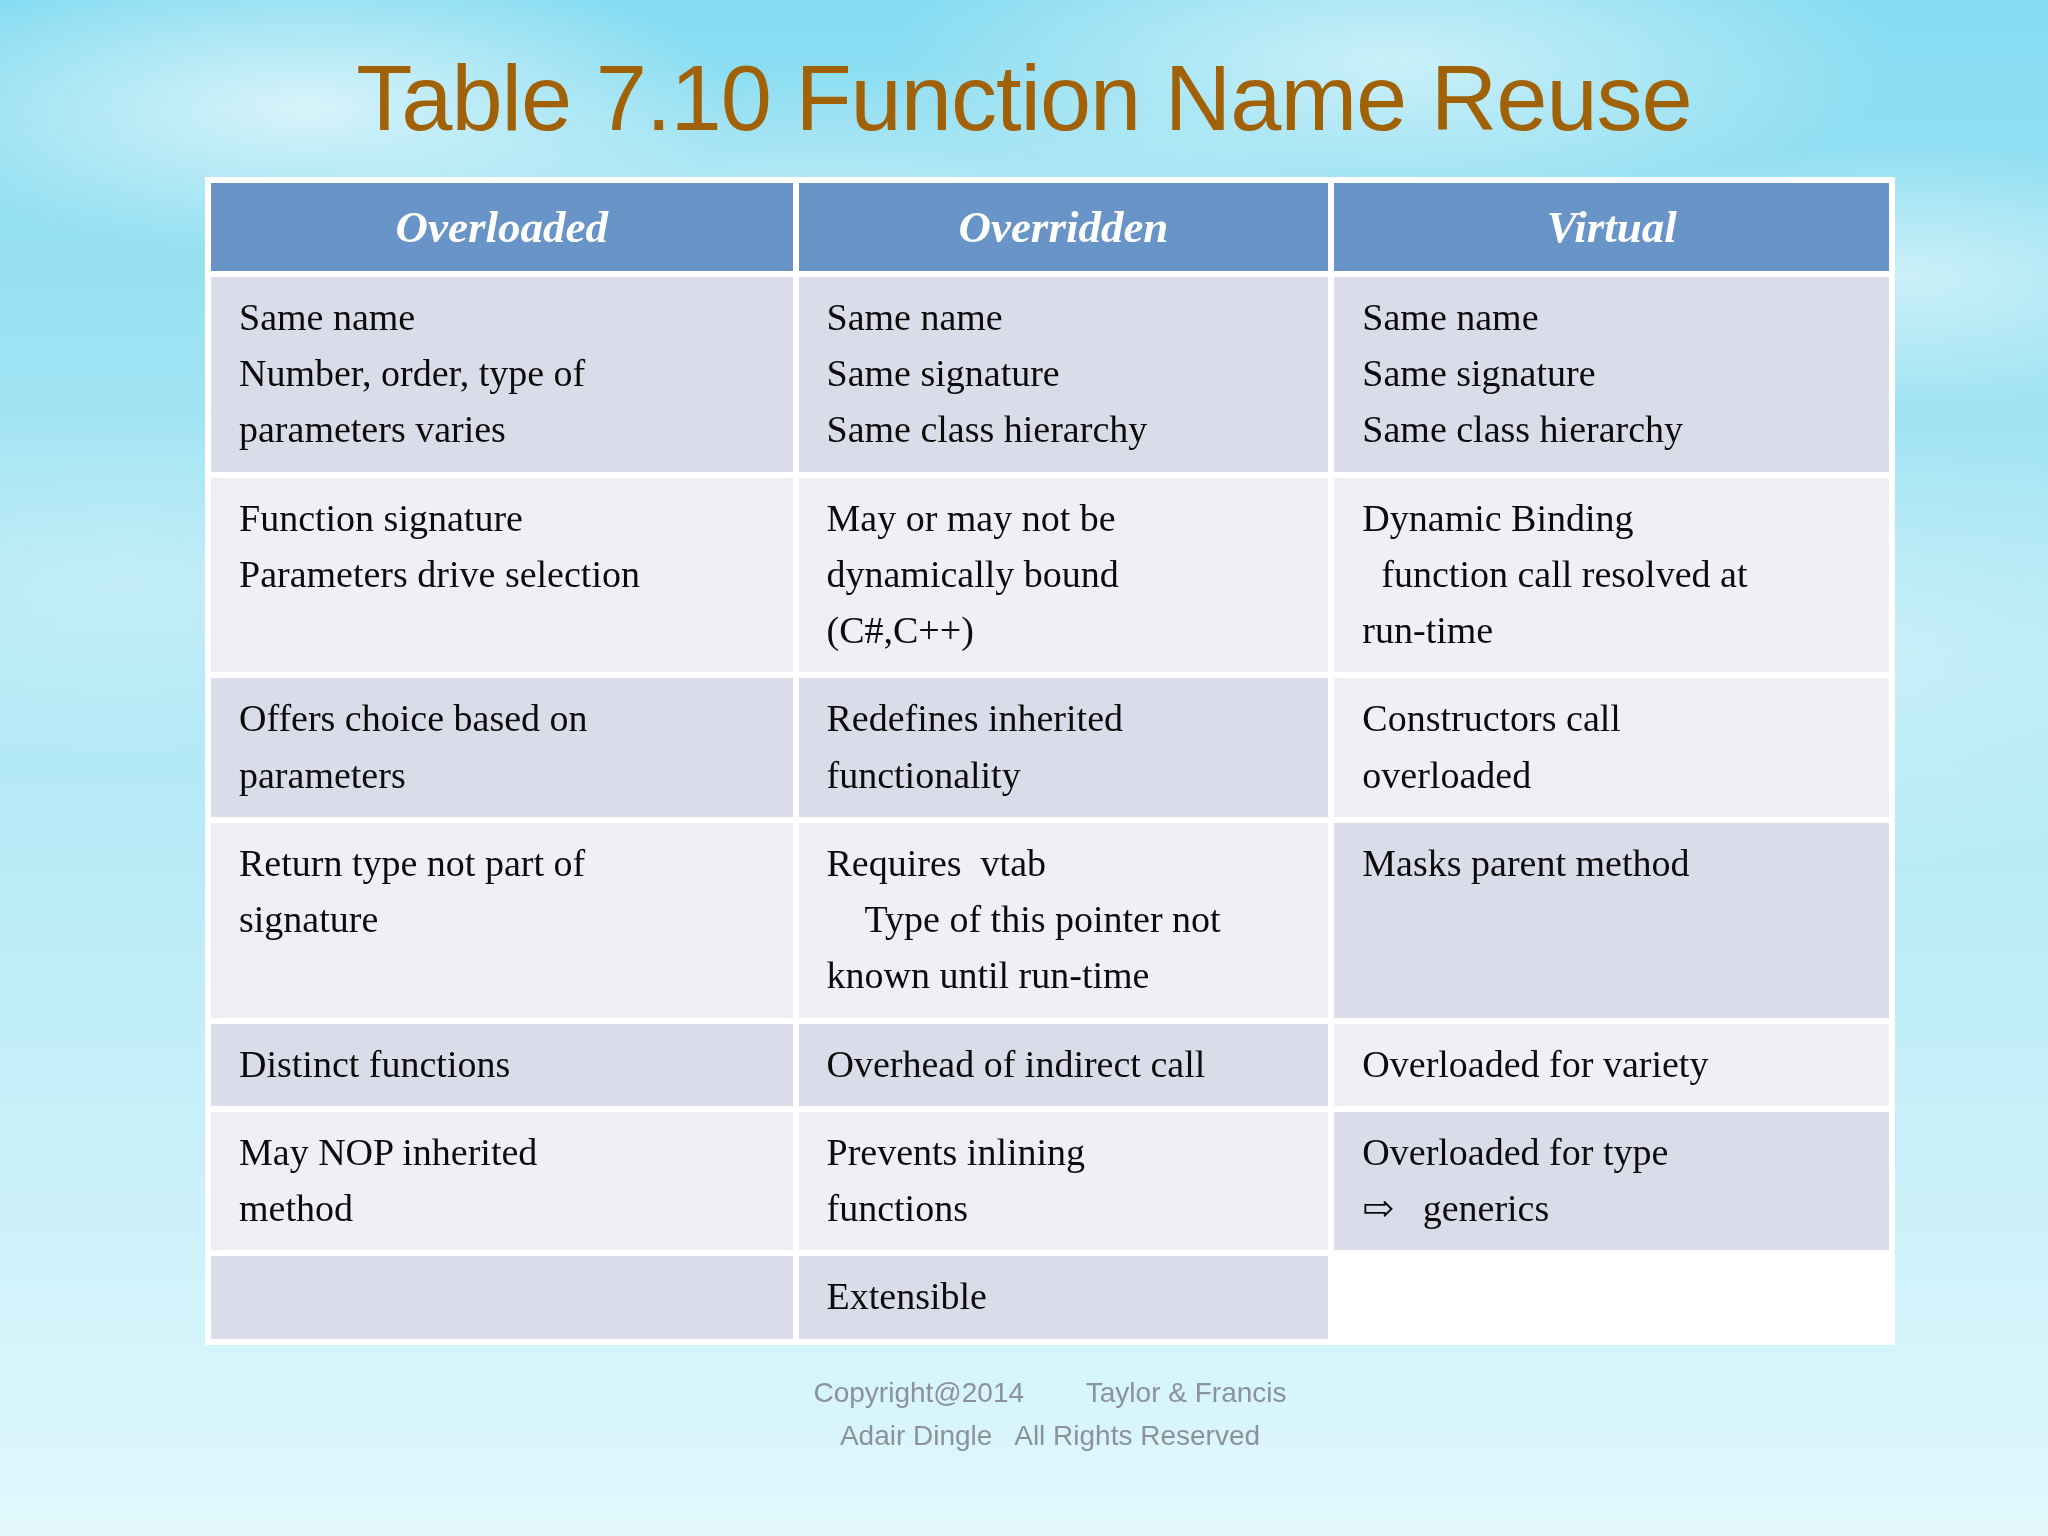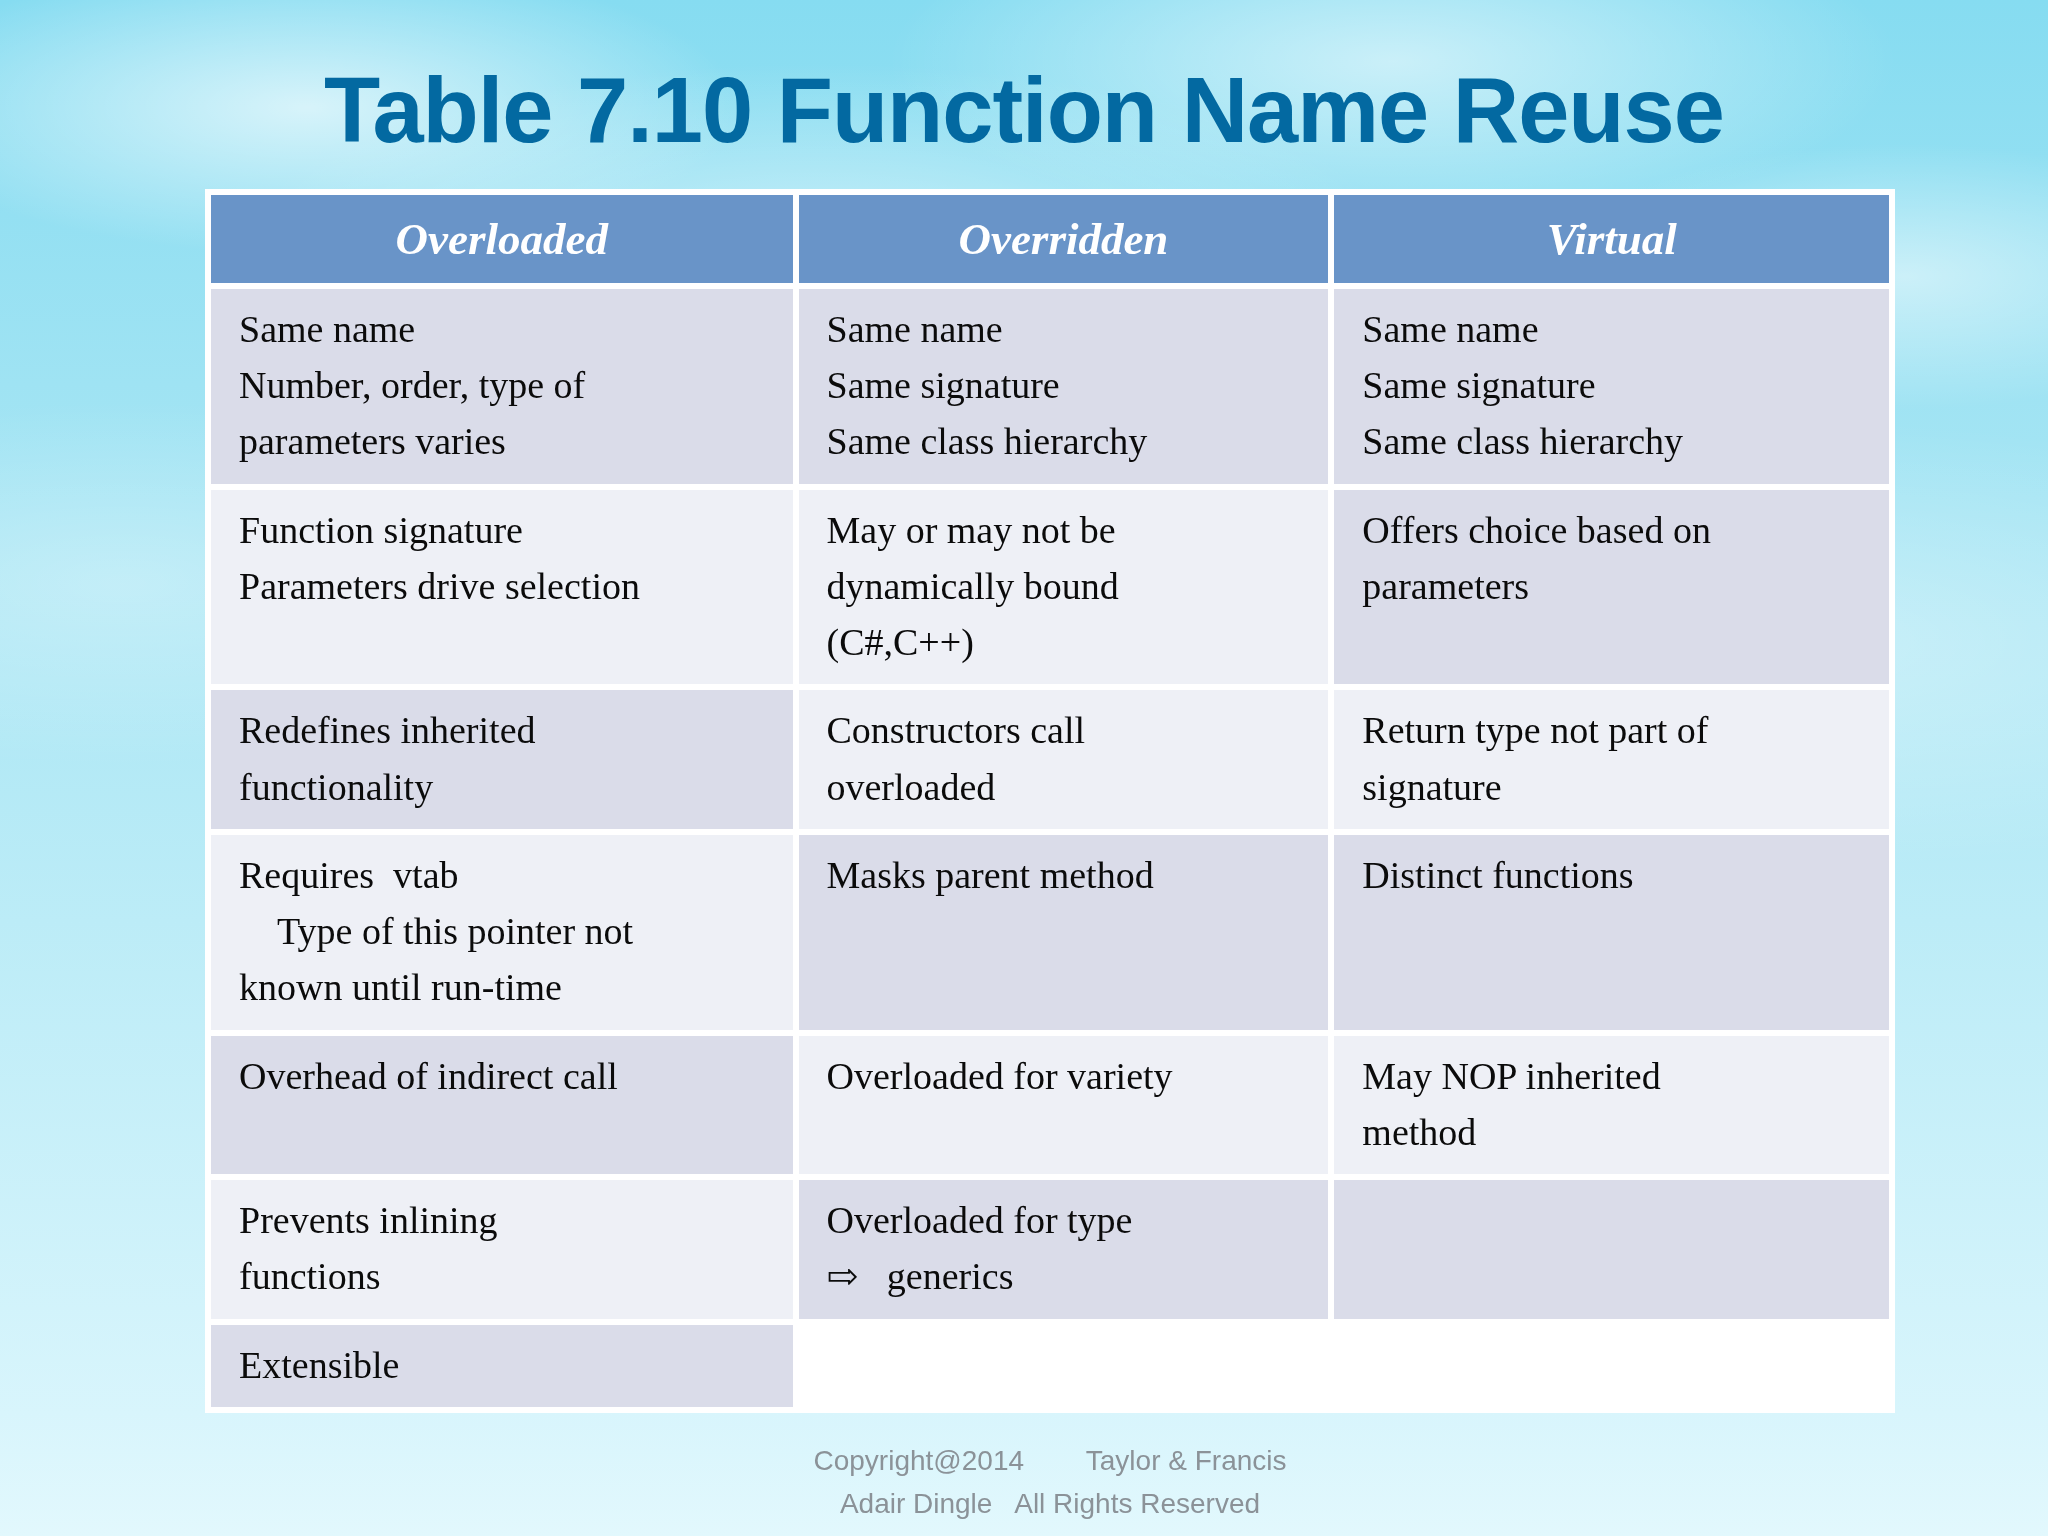--- a/index.html
+++ b/index.html
@@ -13,28 +13,28 @@
       radial-gradient(ellipse 720px 240px at 68% 4%,  rgba(255,255,255,0.55), transparent 70%),
       radial-gradient(ellipse 520px 190px at 93% 18%, rgba(255,255,255,0.50), transparent 70%),
       radial-gradient(ellipse 820px 260px at 40% 16%, rgba(255,255,255,0.45), transparent 70%),
       radial-gradient(ellipse 920px 320px at 88% 42%, rgba(255,255,255,0.35), transparent 70%),
       radial-gradient(ellipse 760px 260px at 6% 38%,  rgba(255,255,255,0.30), transparent 70%),
       linear-gradient(180deg, #86dcf1 0%, #9fe3f3 25%, #bcecf7 60%, #d8f5fc 92%, #e2f8fd 100%);
   }
   .slide { position: relative; width: 2048px; height: 1536px; }
 
   .title {
-    margin: 16px;
+    margin: 4px;
     padding-top: 42px;
     text-align: center;
     font-family: "Liberation Sans", sans-serif;
     font-size: 92px;
-    font-weight: 700;
+    font-weight: 400;
     letter-spacing: -1px;
-    color: #0369a1;
+    color: #a16207;
   }
 
   .reuse-table {
     margin-left: 205px;
     margin-top: 26px;
     width: 1690px;
     box-sizing: border-box;
     background: #ffffff;
     padding: 6px;
     display: grid;
@@ -98,20 +98,23 @@
 Same class hierarchy</div>
     <div class="cell row-odd">Same name
 Same signature
 Same class hierarchy</div>
 
     <div class="cell row-even">Function signature
 Parameters drive selection</div>
     <div class="cell row-even">May or may not be
 dynamically bound
 (C#,C++)</div>
+    <div class="cell row-even">Dynamic Binding
+  function call resolved at
+run-time</div>
 
     <div class="cell row-odd">Offers choice based on
 parameters</div>
     <div class="cell row-odd">Redefines inherited
 functionality</div>
 
     <div class="cell row-even">Constructors call
 overloaded</div>
     <div class="cell row-even">Return type not part of
 signature</div>

